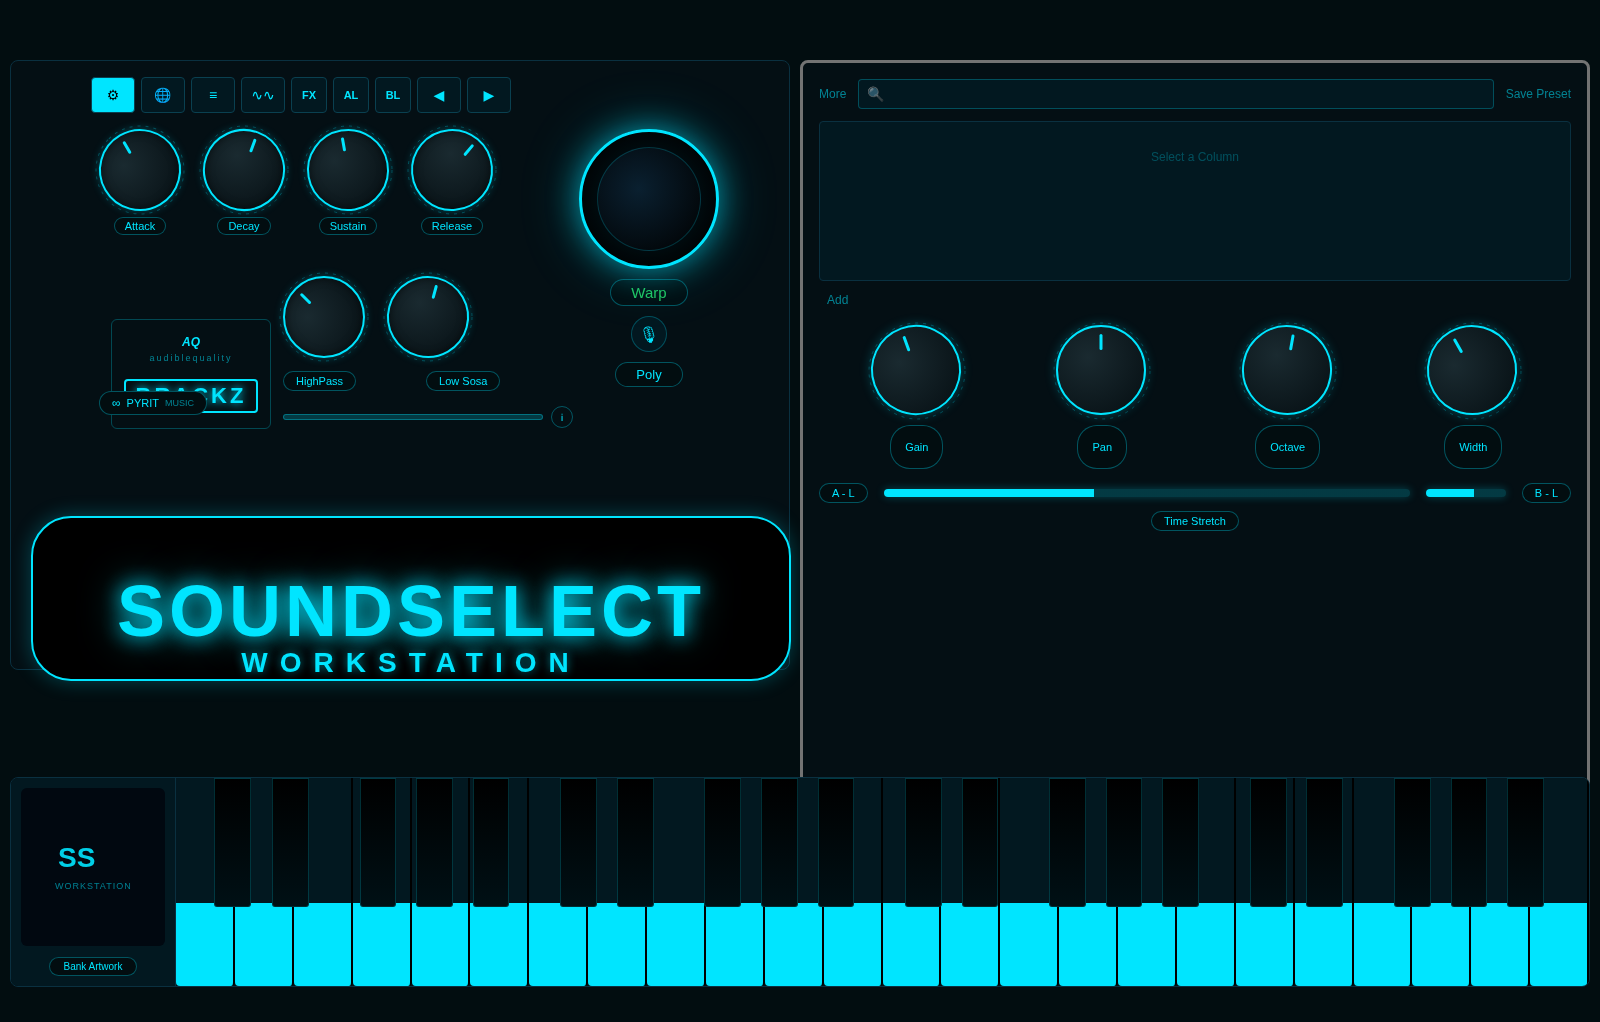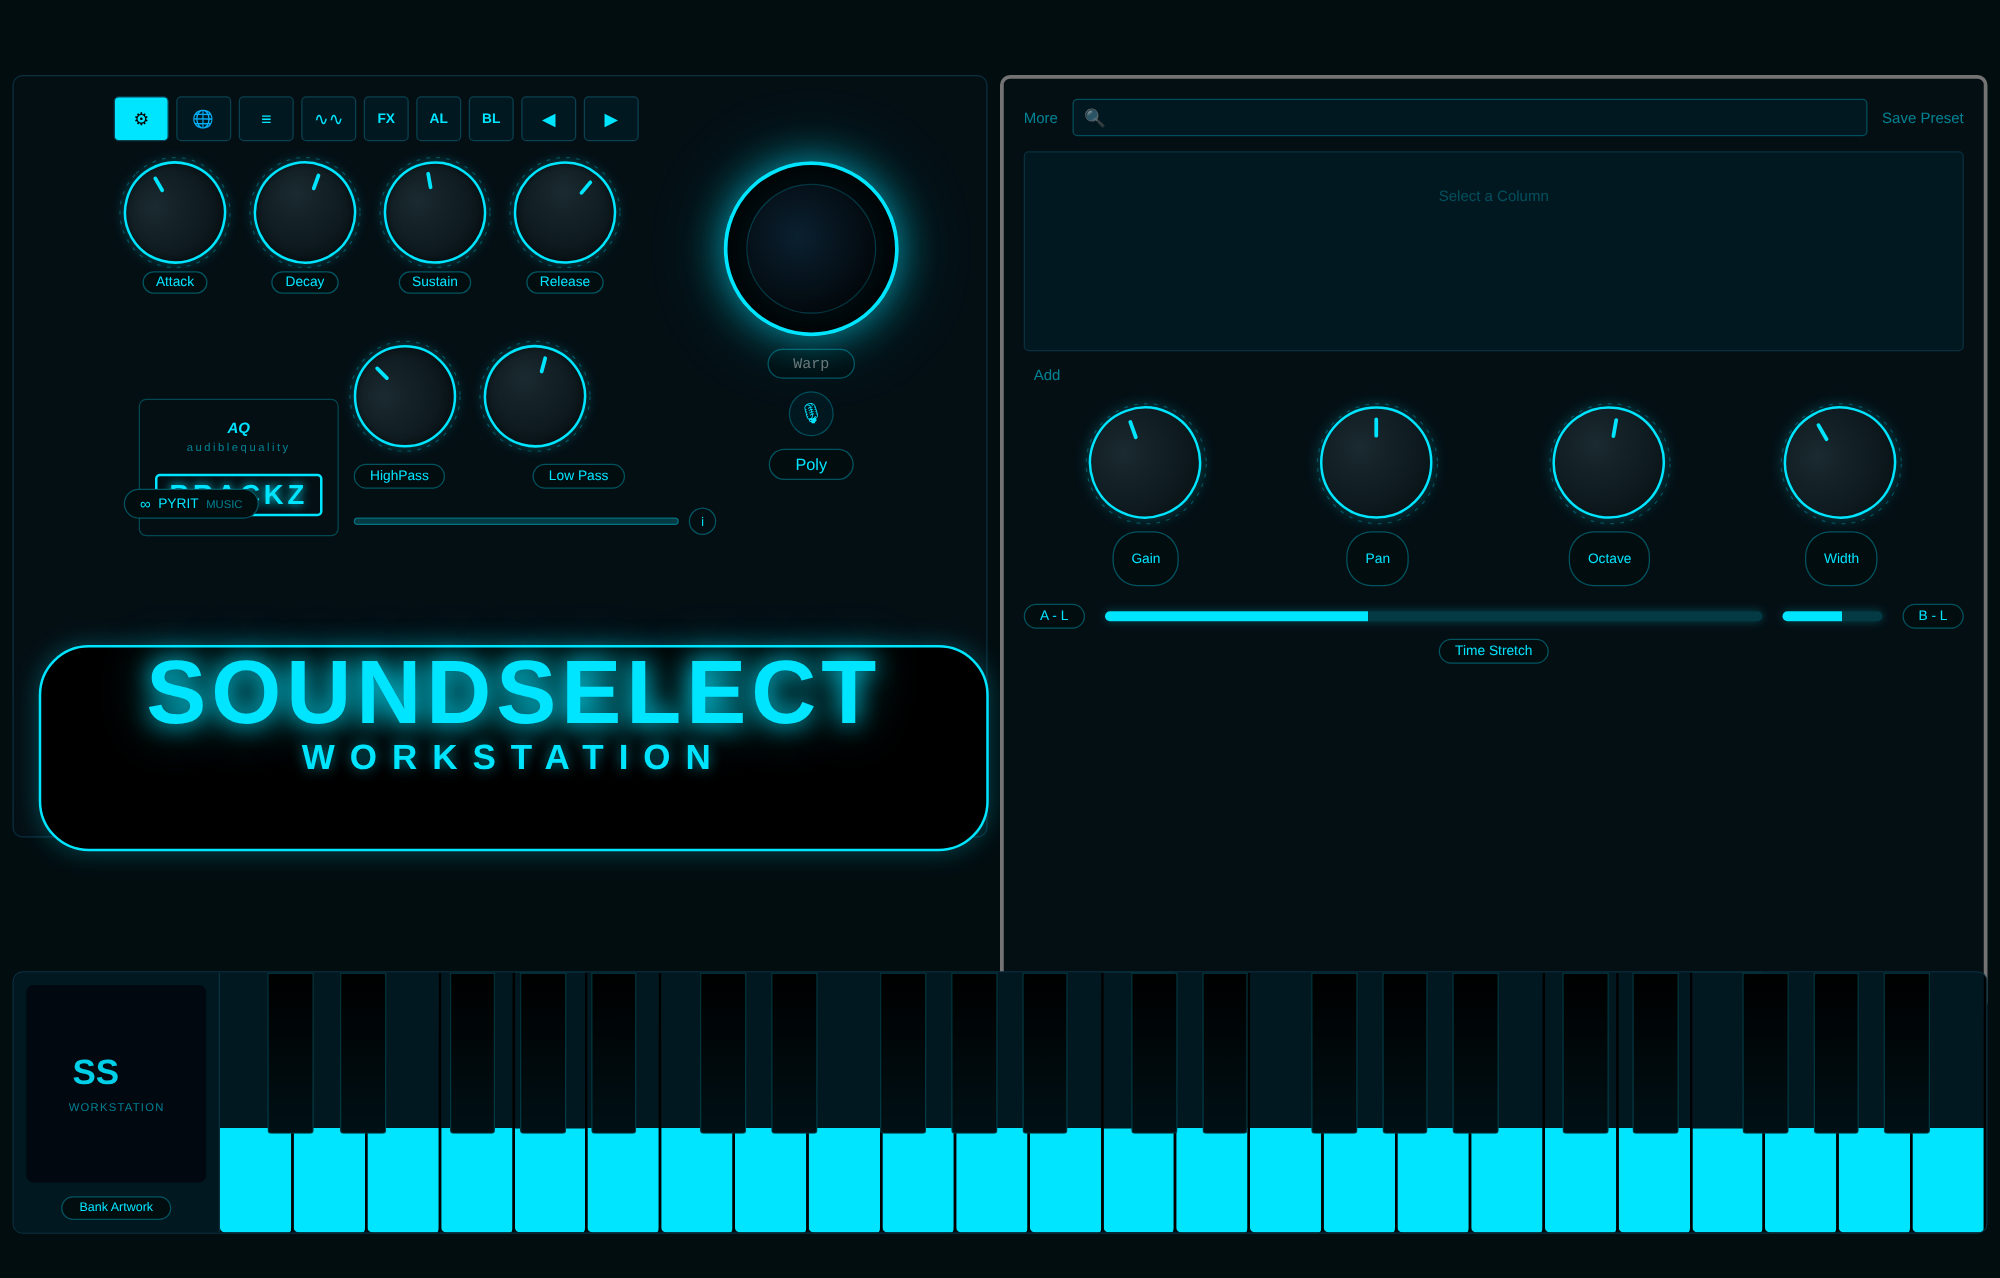--- a/index.html
+++ b/index.html
@@ -199,28 +199,27 @@
 
     .main-knob-inner {
       position: absolute;
       inset: 15px;
       border-radius: 50%;
       background: radial-gradient(circle at 40% 40%, #0a2030, #000);
       border: 1px solid #00e5ff33;
     }
 
     .warp-btn {
-      color: #737373;
-      font-size: 12px;
+      color: #22c55e;
+      font-size: 15px;
       border: 1px solid #00e5ff55;
       border-radius: 20px;
       padding: 4px 20px;
       background: #020d10;
       cursor: pointer;
-      font-family: Liberation Mono, monospace;
     }
 
     .mic-btn {
       width: 36px;
       height: 36px;
       border-radius: 50%;
       background: #021820;
       border: 1px solid #00e5ff44;
       display: flex;
       align-items: center;
@@ -247,21 +246,21 @@
       left: 20px;
       width: 760px;
       height: 165px;
       border: 2px solid #00e5ff;
       border-radius: 40px;
       background: #000;
       box-shadow: 0 0 20px #00e5ff44;
       display: flex;
       flex-direction: column;
       align-items: center;
-      justify-content: flex-start;
+      justify-content: flex-end;
     }
 
     .soundselect-text {
       color: #00e5ff;
       font-size: 72px;
       font-weight: 900;
       letter-spacing: 4px;
       text-shadow: 0 0 20px #00e5ff, 0 0 40px #00e5ff88;
       line-height: 1;
     }
@@ -567,21 +566,21 @@
             <circle cx="51" cy="51" r="44" fill="none" stroke="#00e5ff44" stroke-width="1" stroke-dasharray="3 5"></circle>
           </svg>
           <div class="knob" style="width:82px;height:82px;transform:rotate(15deg);"></div>
         </div>
       </div>
 
     </div>
 
     <div style="position:absolute;top:310px;left:272px;display:flex;gap:70px;">
       <div class="filter-label">HighPass</div>
-      <div class="filter-label">Low Pass</div>
+      <div class="filter-label">Low Sosa</div>
     </div>
 
     <div style="position:absolute;top:345px;left:272px;width:290px;display:flex;align-items:center;gap:8px;">
       <div style="flex:1;height:6px;background:#00e5ff33;border-radius:3px;border:1px solid #00e5ff55;"></div>
       <div class="info-btn">ℹ</div>
     </div>
 
     <div style="position:absolute;top:330px;left:88px;">
       <div class="partner-btn">
         <span class="partner-icon">∞</span>

